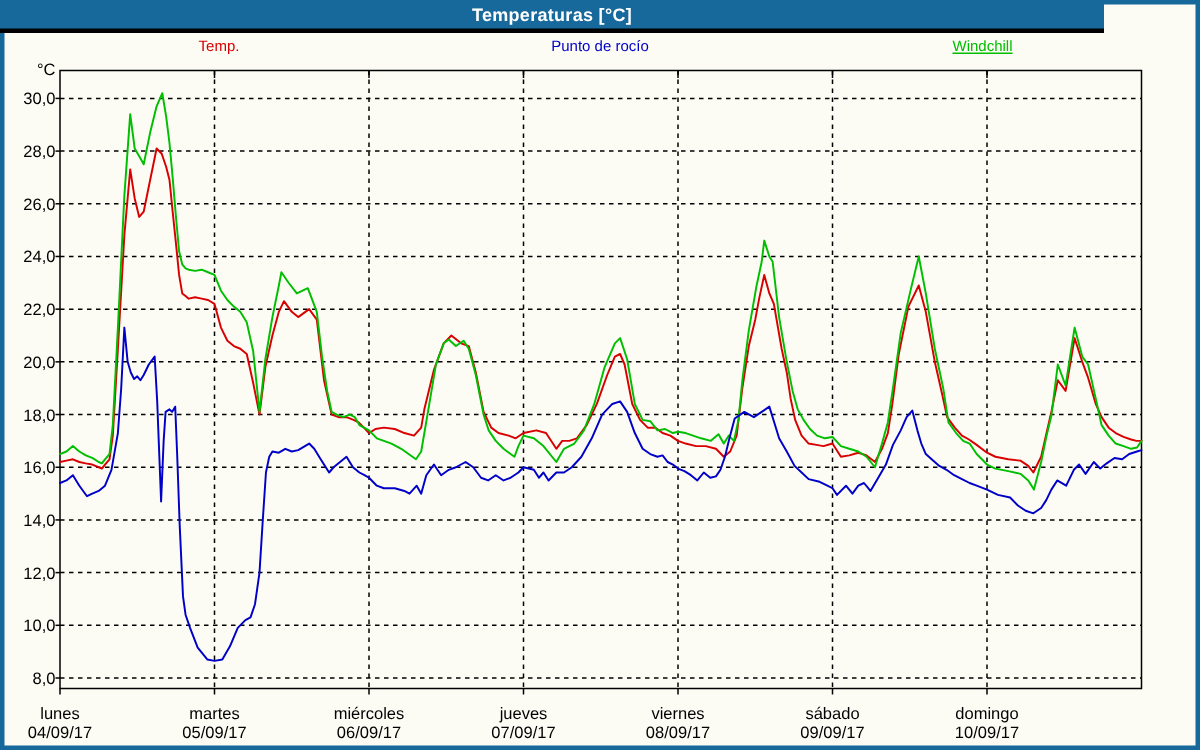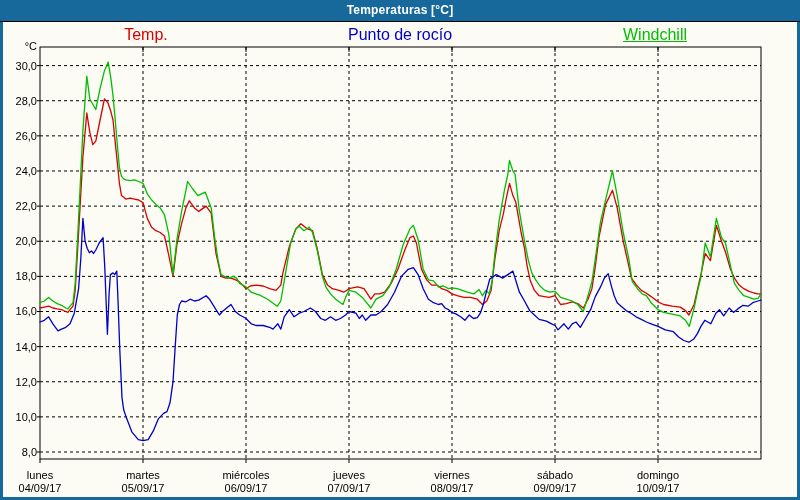--- a/index.html
+++ b/index.html
@@ -2,26 +2,26 @@
 <html><head>
 <meta charset="utf-8">
 <style>
   html,body{margin:0;padding:0;background:#e0e0e0;}
   .window{
     position:relative;width:800px;height:500px;background:#FCFCF4;
     box-shadow:inset 0 0 0 3px #17699C;overflow:hidden;
     font-family:"Liberation Sans",sans-serif;
   }
   .titlebar{
-    position:absolute;top:0;left:0;width:800px;height:22px;
-    background:#17699C;border-bottom:1px solid #000000;box-sizing:border-box;
+    position:absolute;top:0;left:0;width:736px;height:22px;
+    background:#17699C;border-bottom:3px solid #000000;box-sizing:border-box;
     color:#fff;font-size:12px;font-weight:bold;text-align:center;line-height:21px;
     letter-spacing:0.2px;
   }
-  .legend{position:absolute;top:26px;left:0;width:723px;height:14px;font-size:16px;}
+  .legend{position:absolute;top:26px;left:0;width:723px;height:14px;font-size:10px;}
   .legend span{position:absolute;transform:translateX(-50%);white-space:nowrap;}
   #lg0{left:146px;} #lg1{left:400px;} #lg2{left:655px;}
   #plot-svg{position:absolute;top:0;left:0;}
   text{font-family:"Liberation Sans",sans-serif;font-size:11px;fill:#000;}
 </style>
 </head>
 <body>
 
 <div class="window">
   <svg id="plot-svg" width="800" height="500">

